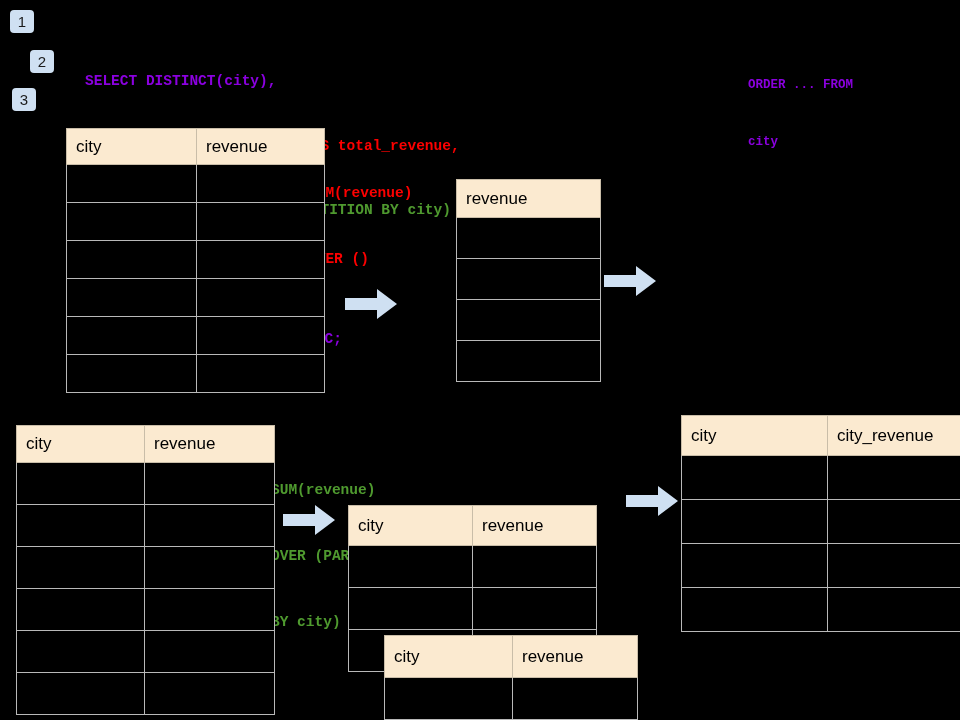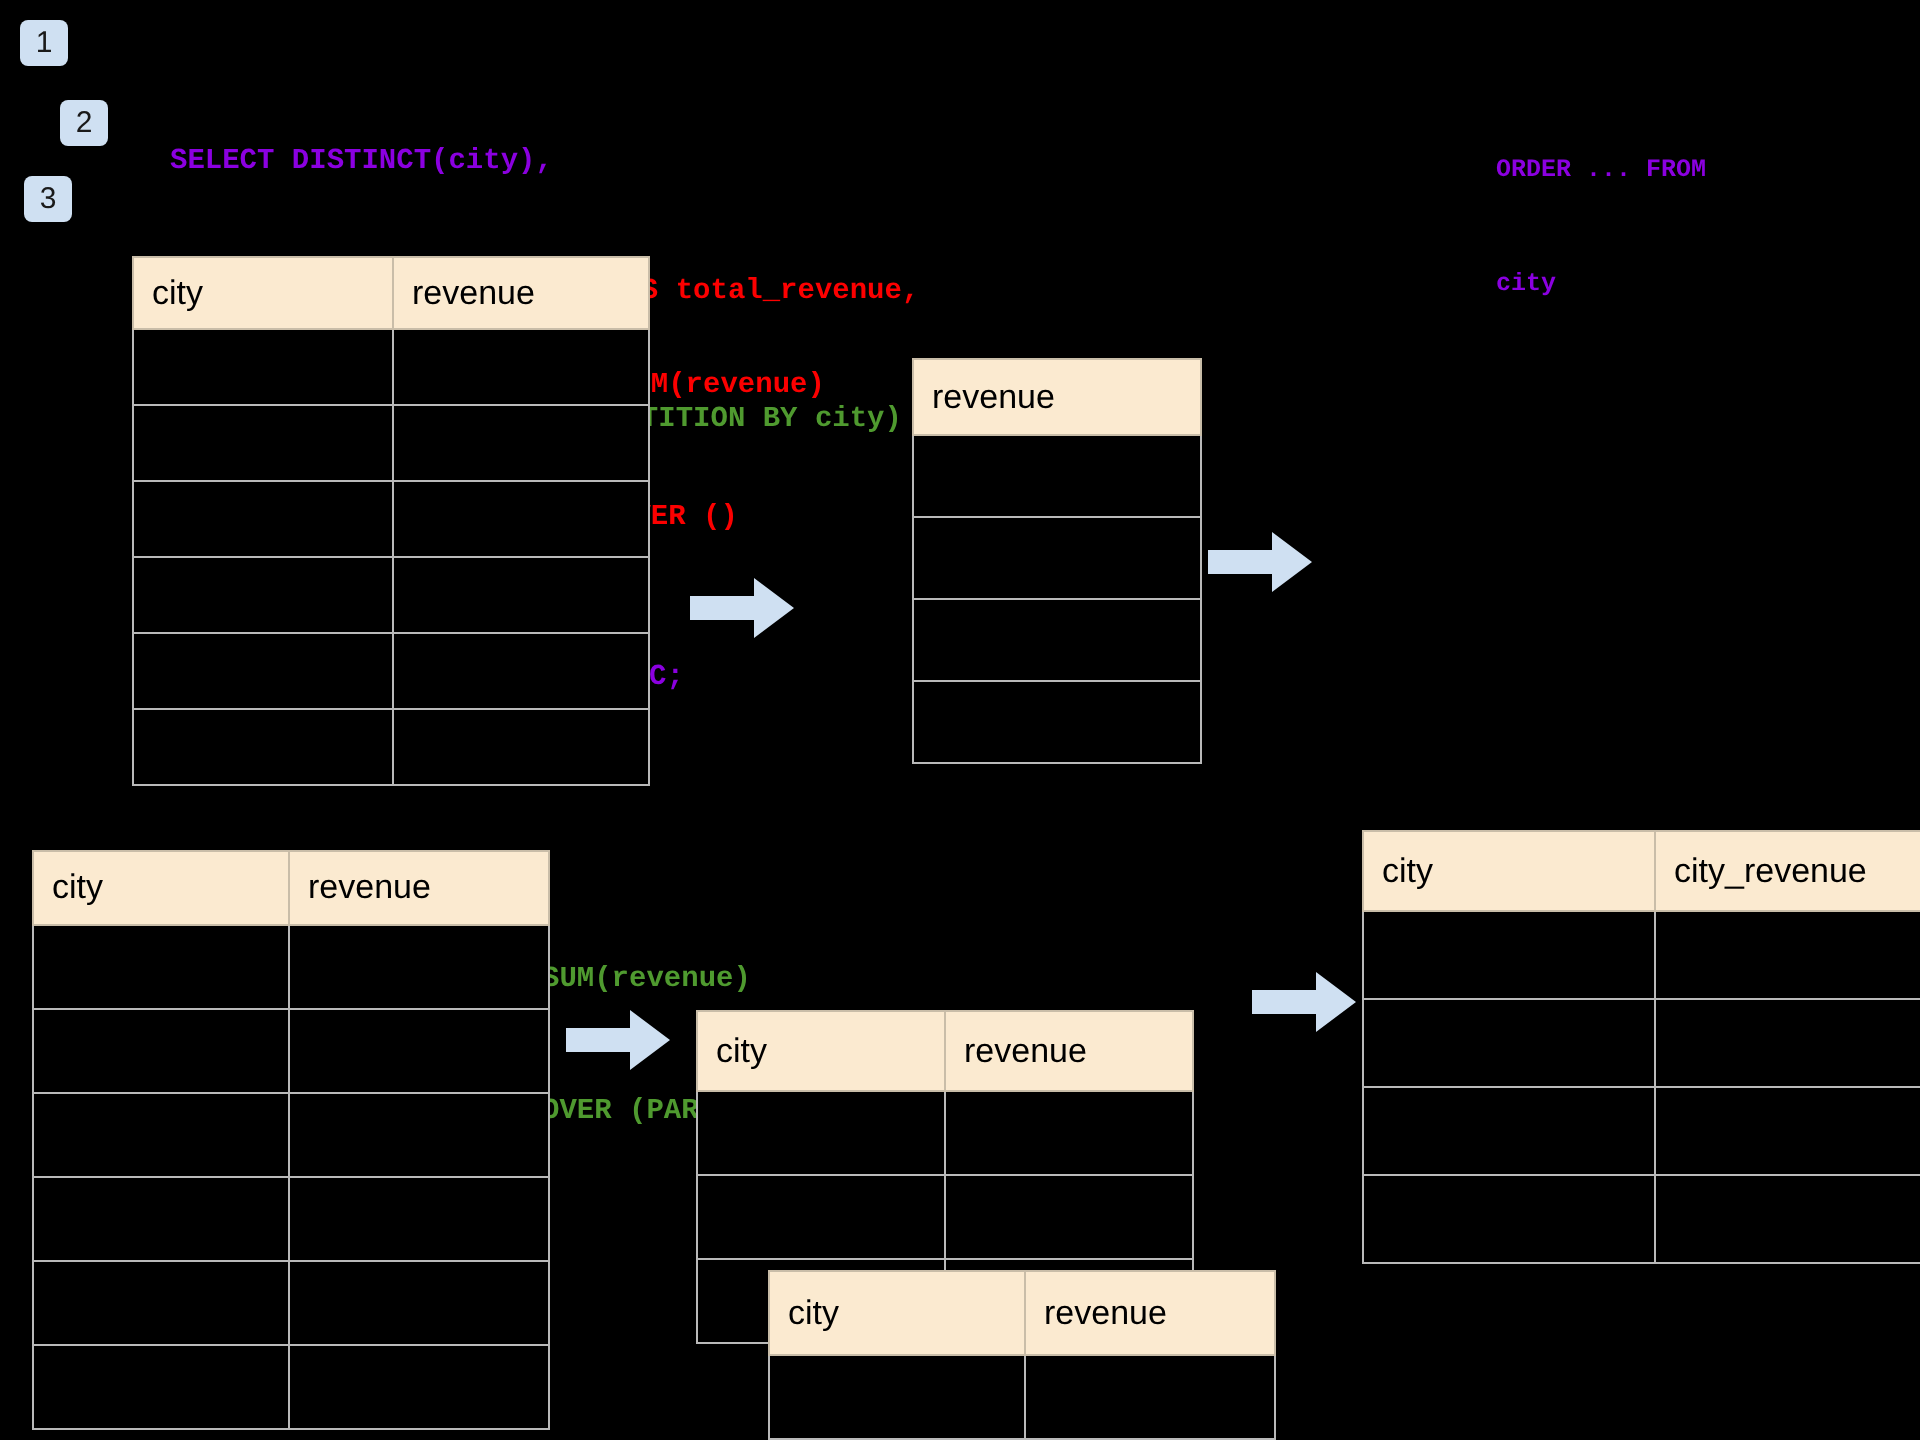--- a/index.html
+++ b/index.html
@@ -125,20 +125,21 @@
   </div>
 
   <div class="annot red" style="left:308px; top:138px;">
     <div>SUM(revenue)</div>
     <div>OVER ()</div>
   </div>
 
   <div class="annot green" style="left:271px; top:435px;">
     <div>SUM(revenue)</div>
     <div>OVER (PARTITION</div>
+    <div>BY city)</div>
   </div>
 
   <table class="tbl" style="left:66px; top:128px; width:238px;">
     <tbody>
         <tr>
       <td class="hdr" style="width:120px; height:35px;">city</td>
       <td class="hdr" style="width:118px; height:35px;">revenue</td>
     </tr>
     <tr>
           <td style="height:37px;"></td>

